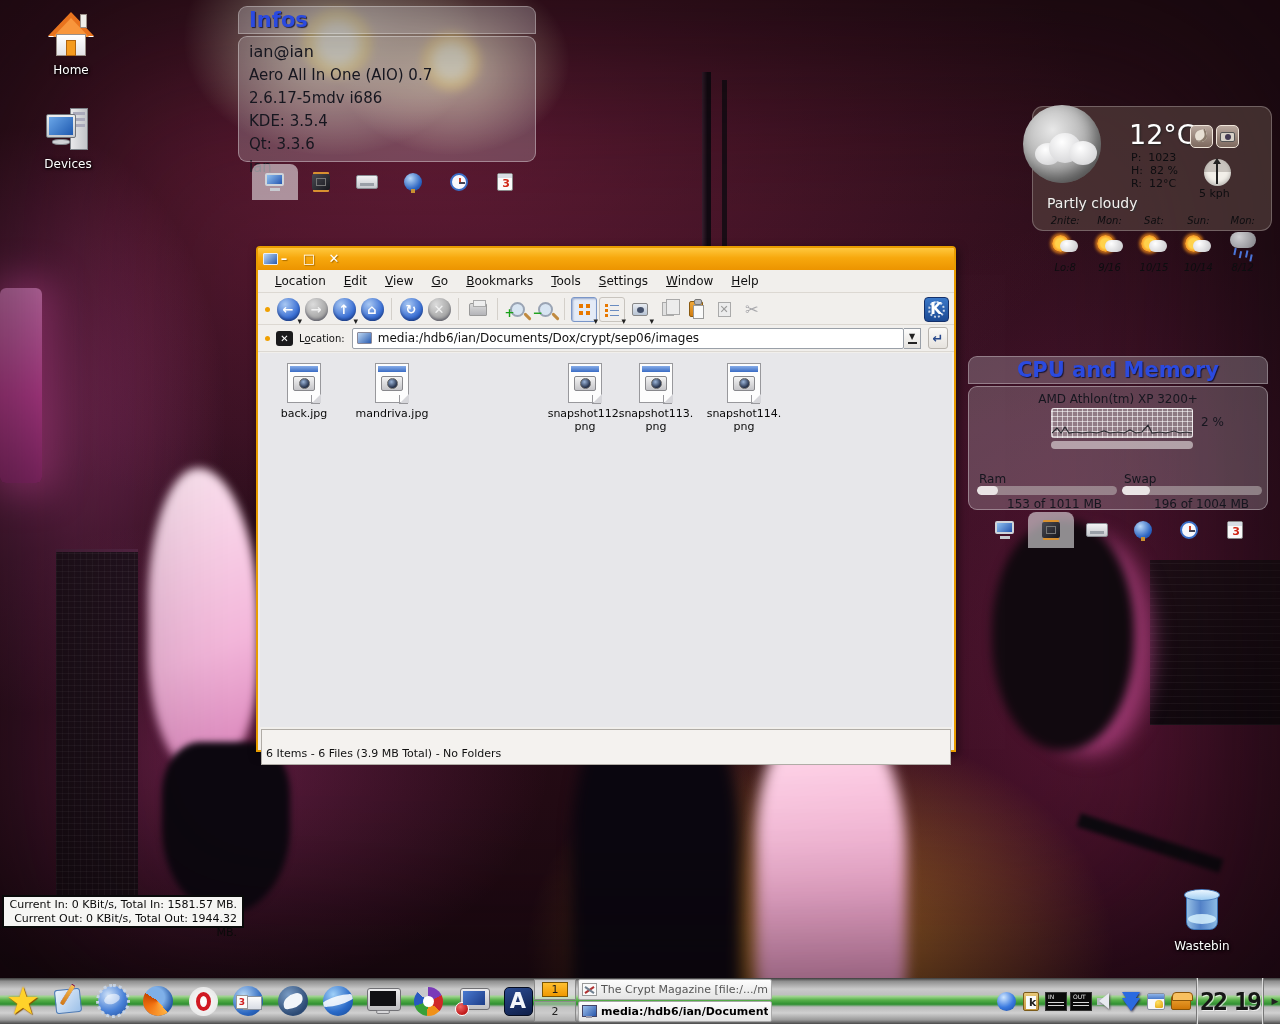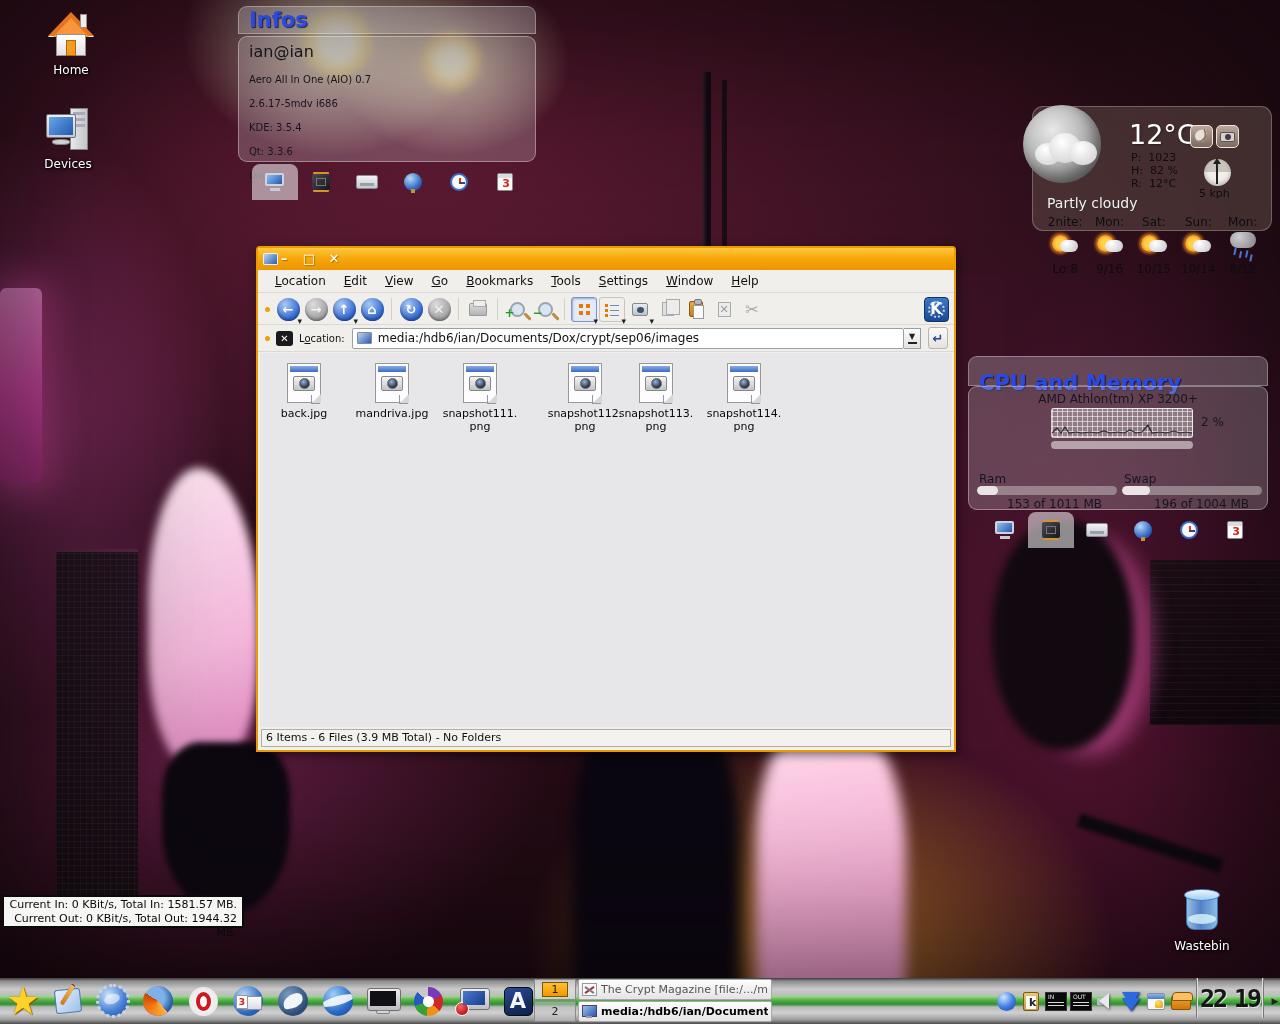--- a/index.html
+++ b/index.html
@@ -95,21 +95,21 @@
   .g-cal { width:16px; height:18px; background:#fafafa; border:1px solid #888; border-radius:2px; position:relative; }
   .g-cal::before { content:"3"; position:absolute; right:2px; bottom:0; color:#d02818; font-weight:bold; font-size:11px; }
   .g-cal::after { content:""; position:absolute; left:0; top:0; right:0; height:4px; background:#d8dde4; }
 
   
   #infos { position:absolute; left:238px; top:6px; width:298px; height:192px; }
   #infos .head { position:absolute; left:0; top:0; right:0; height:28px; border-radius:9px 9px 0 0;
     background:rgba(230,230,238,.25); border:1px solid rgba(255,255,255,.3); padding:1px 10px; }
   #infos .body { position:absolute; left:0; top:30px; right:0; height:126px; padding:5px 10px; }
   #infos .l0 { font-size:16px; }
-  #infos .ln { font-size:10px; margin-top:13px; }
+  #infos .ln { font-size:15px; margin-top:5px; }
   #infos .mtabs { left:14px; bottom:-2px; }
 
   
   #weather { position:absolute; left:1032px; top:106px; width:240px; height:125px;
     background:rgba(95,75,70,.55); border:1px solid rgba(255,255,255,.25); border-radius:11px; }
   .moon { position:absolute; left:-10px; top:-2px; width:78px; height:78px; border-radius:50%;
     background:radial-gradient(circle at 38% 32%, #e8e8e8, #9a9a9a 70%, #6a6a6a); box-shadow:inset -6px -8px 14px rgba(0,0,0,.4); }
   .cloudbig { position:absolute; left:2px; top:30px; width:66px; height:26px; }
   .cloudbig i, .wcloud i { position:absolute; background:radial-gradient(circle at 40% 30%, #fff, #d8d8da 75%); border-radius:50%; display:block; }
   .cloudbig i:nth-child(1){ left:0; top:6px; width:26px; height:22px; }
@@ -124,37 +124,37 @@
   .cam { position:absolute; left:3px; top:6px; width:15px; height:10px; border-radius:2px; background:#d8d2c8; border:1px solid #555; }
   .cam::after { content:""; position:absolute; left:4px; top:1px; width:6px; height:6px; border-radius:50%; background:#433a52; }
   .phr { position:absolute; left:98px; top:44px; font-size:11px; color:#0d0d10; line-height:13px; white-space:pre; }
   .vane { position:absolute; left:171px; top:52px; width:27px; height:27px; border-radius:50%;
     background:linear-gradient(#c9c4be 50%, #f2efe9 50%); box-shadow:inset 0 -2px 4px rgba(0,0,0,.25); }
   .vane::before { content:""; position:absolute; left:12px; top:2px; width:2px; height:23px; background:#222; }
   .vane::after { content:""; position:absolute; left:9px; top:-1px; border-left:4px solid transparent; border-right:4px solid transparent; border-bottom:6px solid #222; }
   .kph { position:absolute; left:166px; top:80px; font-size:11px; color:#0d0d10; }
   .cond { position:absolute; left:14px; top:88px; font-size:14px; color:#f2f0ee; text-shadow:1px 1px 1px #333; }
   .fc { position:absolute; left:10px; top:108px; right:6px; display:flex; }
-  .fcol { width:20%; text-align:center; font-size:12px; color:#0d0d10; }
+  .fcol { width:20%; text-align:center; font-size:10px; color:#0d0d10;font-style:italic; }
   .fcol .day { height:14px; }
   .fcol .fic { height:30px; position:relative; margin:2px 0 1px; }
   .sunc { position:absolute; left:50%; top:2px; margin-left:-13px; width:26px; height:24px; }
   .sunc .sun { position:absolute; left:0; top:2px; width:17px; height:17px; border-radius:50%;
     background:radial-gradient(circle,#ffd24a 40%, #f68a18 75%); box-shadow:0 0 3px 2px rgba(246,140,26,.75); }
   .sunc .cl { position:absolute; left:8px; top:7px; width:18px; height:12px; border-radius:8px;
     background:radial-gradient(circle at 35% 30%, #fff, #cfcfd2 80%); }
   .rainc { position:absolute; left:50%; top:1px; margin-left:-13px; width:26px; height:16px; border-radius:8px;
     background:radial-gradient(circle at 35% 30%, #cfcfd2, #8f8f94 80%); }
   .rainc::after { content:""; position:absolute; left:4px; top:16px; width:2px; height:7px; background:#4a74d8;
     box-shadow:6px 2px 0 #4a74d8, 12px 0 0 #4a74d8, 17px 3px 0 #4a74d8; transform:rotate(12deg); }
 
   
   #cpuw { position:absolute; left:968px; top:356px; width:300px; height:196px; }
   #cpuw .head { position:absolute; left:0; top:0; right:0; height:28px; border-radius:9px 9px 0 0;
-    background:rgba(230,230,238,.25); border:1px solid rgba(255,255,255,.3); padding:14px 10px; }
+    background:rgba(230,230,238,.25); border:1px solid rgba(255,255,255,.3); padding:1px 10px;text-align:center; }
   #cpuw .body { position:absolute; left:0; top:30px; right:0; height:124px; }
   .cpuname { position:absolute; left:0; right:0; top:5px; text-align:center; font-size:12px; }
   .cpugraph { position:absolute; left:82px; top:21px; width:142px; height:30px; border-radius:3px;
     border:1px solid rgba(255,255,255,.6);
     background:
       repeating-linear-gradient(90deg, rgba(255,255,255,.55) 0 1px, transparent 1px 5px),
       repeating-linear-gradient(0deg, rgba(255,255,255,.55) 0 1px, transparent 1px 5px),
       rgba(200,195,195,.45); }
   .cpugraph svg { position:absolute; left:0; bottom:0; }
   .cpupct { position:absolute; left:232px; top:28px; font-size:12px; }
@@ -235,21 +235,21 @@
     font-size:13px; color:#2a4a8c; font-weight:bold; flex:none; }
   .fileview { position:absolute; left:2px; top:105px; right:2px; bottom:23px; background:#e7e7ea; overflow:hidden; }
   .fcell { position:absolute; top:10px; width:82px; text-align:center; }
   .fcicon { width:34px; height:40px; margin:0 auto; position:relative; background:#fdfdfd; border:1px solid #98989c; }
   .fcicon .hdr { position:absolute; left:2px; top:2px; right:2px; height:6px; background:linear-gradient(#86acе8,#3a6cc4); background:linear-gradient(#86ace8,#3a6cc4); }
   .fcicon .camb { position:absolute; left:5px; top:12px; width:22px; height:15px; background:linear-gradient(#f4f4f4,#c4c4c8); border:1px solid #88888c; border-radius:2px; }
   .fcicon .lens { position:absolute; left:11px; top:14px; width:11px; height:11px; border-radius:50%; background:radial-gradient(circle at 38% 32%, #9ab4d8, #24304a 70%); border:1px solid #666; }
   .fcicon .fold { position:absolute; right:-1px; bottom:-1px; width:0; height:0; border-left:9px solid transparent; border-bottom:9px solid #d6d6da; box-shadow:-1px 1px 0 #98989c; }
   .fname { margin:4px auto 0; width:78px; font-size:11px; line-height:13px; color:#0a0a0a; overflow-wrap:anywhere; }
   .statusbar { position:absolute; left:0; bottom:0; right:0; height:23px; background:#f1efec; padding:2px 3px 3px; }
-  .statusfield { height:18px; border:1px solid #b0aca6; background:#f4f2ef; font-size:11px; color:#111; padding:1px 4px; white-space:nowrap; overflow:hidden; }
+  .statusfield { height:18px; border:1px solid #b0aca6; background:#f4f2ef; font-size:11px; color:#111; padding:17px 4px; white-space:nowrap; overflow:hidden; }
 
   
   #netmon { position:absolute; left:2px; top:895px; width:242px; height:33px; background:#f6f6f4; border:2px solid #0a0a0a;
     font-size:11px; color:#0a0a0a; text-align:right; padding:1px 5px 0 0; line-height:14px; }
 
   
   #panel { position:absolute; left:0; top:978px; width:1280px; height:46px;
     background:linear-gradient(180deg,#3c3c3c 0%,#8e8e8e 7%,#cacaca 24%,#bfbfbf 36%,#9ed48e 40%,#57b049 48%,#2f8f31 57%,#b9b9b9 63%,#d0d0d0 76%,#9a9a9a 91%,#4a4a4a 100%); }
   .launchrow { position:absolute; left:4px; top:0; height:46px; display:flex; align-items:center; gap:7px; }
   .licon { width:38px; height:38px; position:relative; display:flex; align-items:center; justify-content:center; }
@@ -313,21 +313,21 @@
   .kmix { width:18px; height:16px; position:relative; }
   .kmix::before { content:""; position:absolute; left:0; top:5px; width:6px; height:7px; background:#b8bcc4; }
   .kmix::after { content:""; position:absolute; left:2px; top:0; border-top:8px solid transparent; border-bottom:8px solid transparent; border-right:10px solid #e8eaf0; filter:drop-shadow(1px 1px 1px #555); }
   .kget { width:0; height:0; border-left:9px solid transparent; border-right:9px solid transparent; border-top:13px solid #2a6ae0; filter:drop-shadow(0 -6px 0 #2a6ae0) drop-shadow(1px 1px 1px #224); margin-top:6px; }
   .korgac { width:18px; height:17px; background:#f8f8fa; border:1px solid #8890a0; border-radius:2px; position:relative; }
   .korgac::before { content:""; position:absolute; left:0; top:0; right:0; height:5px; background:linear-gradient(#8fb4e8,#4a7ac8); }
   .korgac::after { content:""; position:absolute; right:1px; bottom:1px; width:8px; height:8px; border-radius:50% 50% 20% 20%; background:radial-gradient(circle at 35% 30%, #ffe060, #e0a010); }
   .kwallet { width:20px; height:15px; background:linear-gradient(#f0a83a,#d07808); border:1px solid #8a5408; border-radius:3px 3px 2px 2px; position:relative; margin-top:3px; }
   .kwallet::before { content:""; position:absolute; left:0; top:-4px; width:19px; height:7px; background:#f8c060; border:1px solid #8a5408; border-radius:4px 4px 0 0; }
   
-  #clock { position:absolute; left:1196px; top:0; width:68px; height:40px; border-left:1px solid #777; border-right:1px solid #777;
+  #clock { position:absolute; left:1196px; top:0; width:68px; height:46px; border-left:1px solid #777; border-right:1px solid #777;
     box-shadow:inset 1px 0 0 #ddd, inset -1px 0 0 #ddd; display:flex; align-items:center; justify-content:center; gap:8px; }
   #clock span { font-family:"DejaVu Sans Mono", monospace; font-weight:bold; font-size:25px; color:#161616;
     text-shadow:1px 1px 0 rgba(255,255,255,.65); letter-spacing:-2px; }
   #hidebtn { position:absolute; right:0; top:0; width:10px; height:46px; display:flex; align-items:center; justify-content:center;
     color:#222; font-size:9px; }
 </style>
 </head>
 <body>
 
 <div id="stage">
@@ -645,29 +645,20 @@
       </div>
       <div class="fcell" style="left:91px;">
         <div class="fcicon">
             <div class="hdr"></div>
             <div class="camb"></div>
             <div class="lens"></div>
             <div class="fold"></div>
           </div>
         <div class="fname">mandriva.jpg</div>
       </div>
-      <div class="fcell" style="left:179px;">
-        <div class="fcicon">
-            <div class="hdr"></div>
-            <div class="camb"></div>
-            <div class="lens"></div>
-            <div class="fold"></div>
-          </div>
-        <div class="fname">snapshot111.png</div>
-      </div>
       <div class="fcell" style="left:284px;">
         <div class="fcicon">
             <div class="hdr"></div>
             <div class="camb"></div>
             <div class="lens"></div>
             <div class="fold"></div>
           </div>
         <div class="fname">snapshot112.png</div>
       </div>
       <div class="fcell" style="left:355px;">

